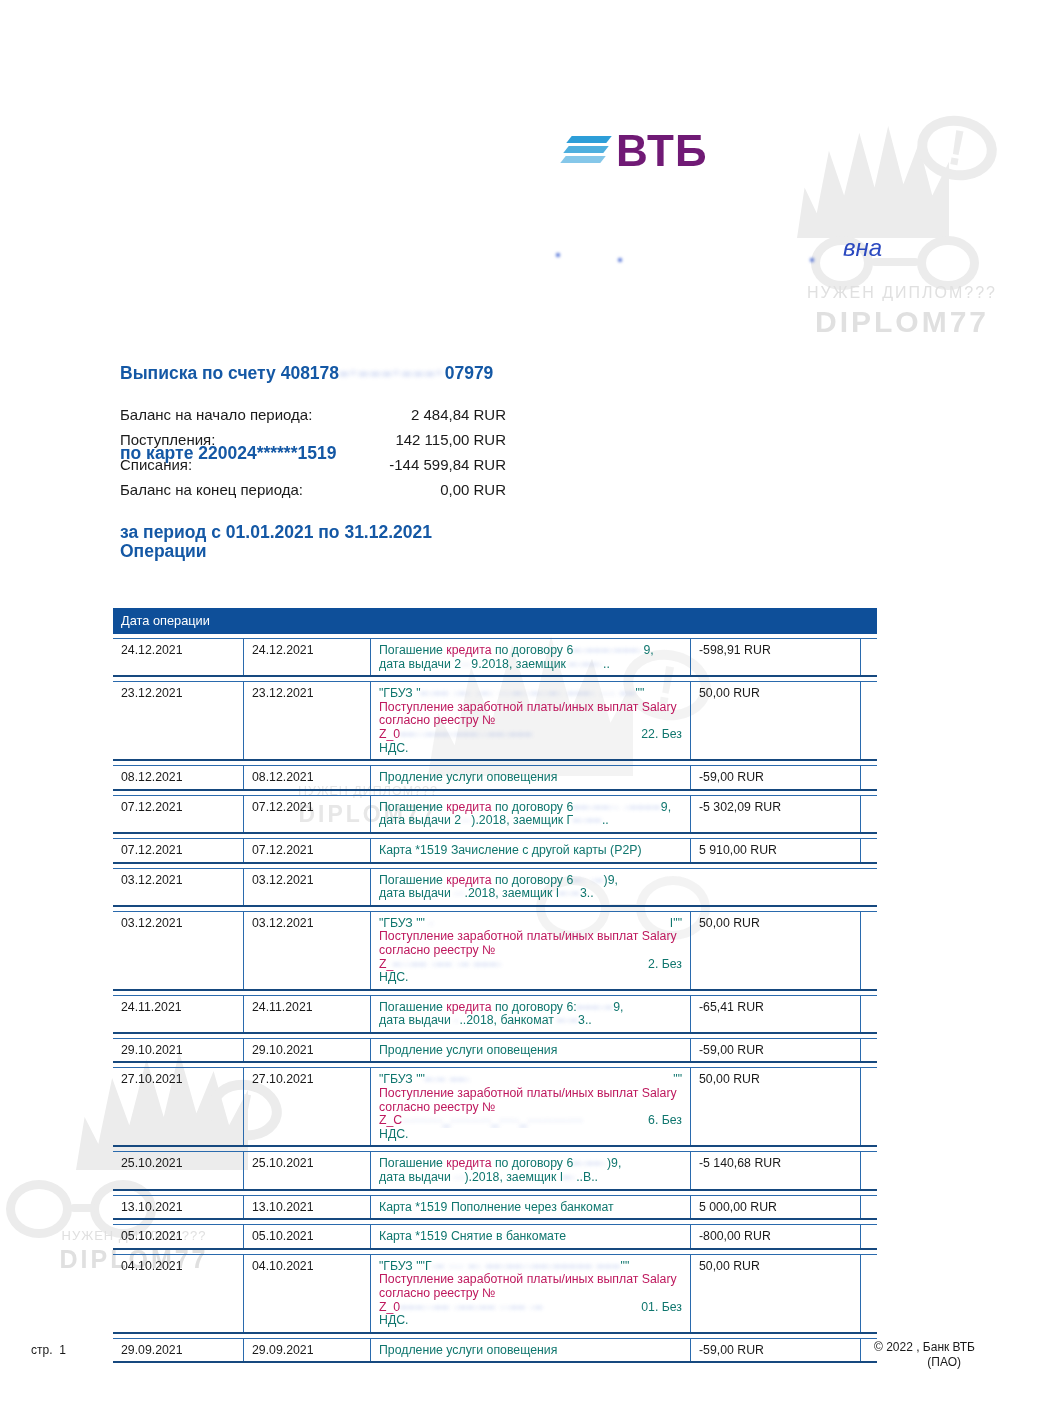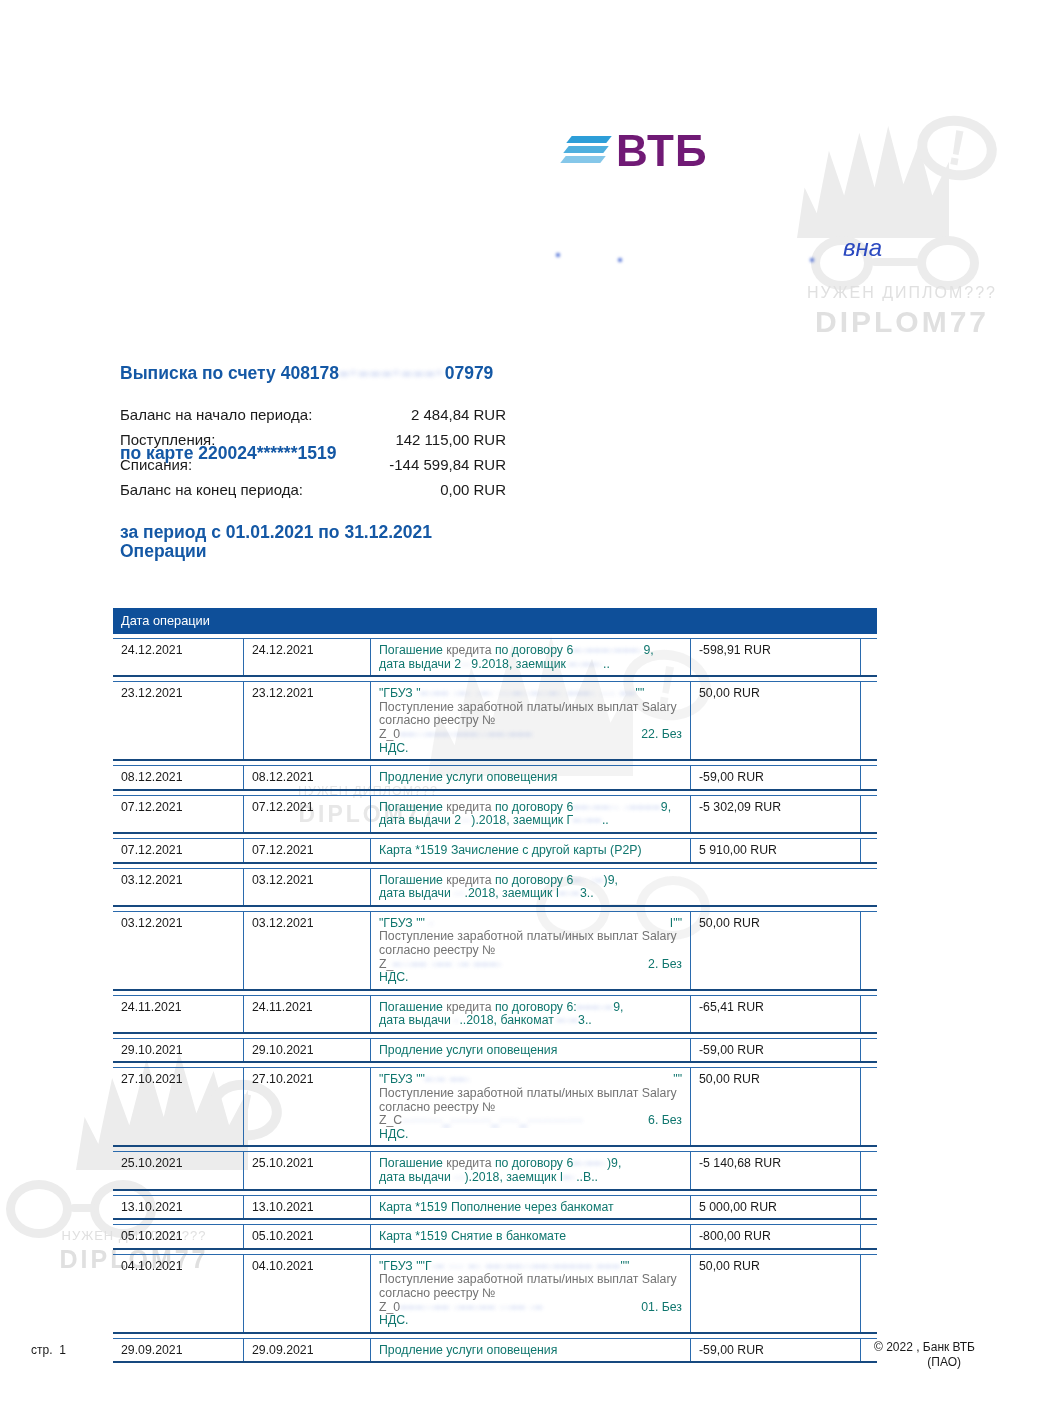--- a/index.html
+++ b/index.html
@@ -92,21 +92,21 @@
   .col0 { width:130px; } .col1 { width:127px; } .col2 { width:320px; } .col3 { width:171px; }
 
   .op-row { display:flex; margin-bottom:4px;
     border-top:1px solid #2a6aad; border-bottom:2px solid #16497f; background:transparent; }
   .op-cell { font-size:12.3px; line-height:13.6px; padding:5px 8px 4px 8px; overflow:hidden; }
   .op-cell.col1, .op-cell.col2, .op-cell.col3 { border-left:1px solid #2a6aad; }
   .op-cell.col3 { border-right:1px solid #2a6aad; }
   .basis-line { white-space:pre; overflow:hidden; }
   .basis-line.spread { display:flex; }
   .seg-k { color:#0f766e; }
-  .seg-b { color:#737373; }
+  .seg-b { color:#be185d; }
   .seg-r { color:#4c6fd0; filter:blur(2px); opacity:.7; white-space:pre; letter-spacing:1px; }
   .spread .seg-r { flex:1 1 auto; overflow:hidden; }
 
   
   .footer-left { position:absolute; left:31px; top:1343px; z-index:1; font-size:12px; white-space:pre; }
   .footer-right { position:absolute; right:64px; top:1340px; z-index:1; font-size:12px; text-align:right; line-height:15px; }
   .footer-right .l2 { margin-right:14px; }
 </style>
 </head>
 <body>

